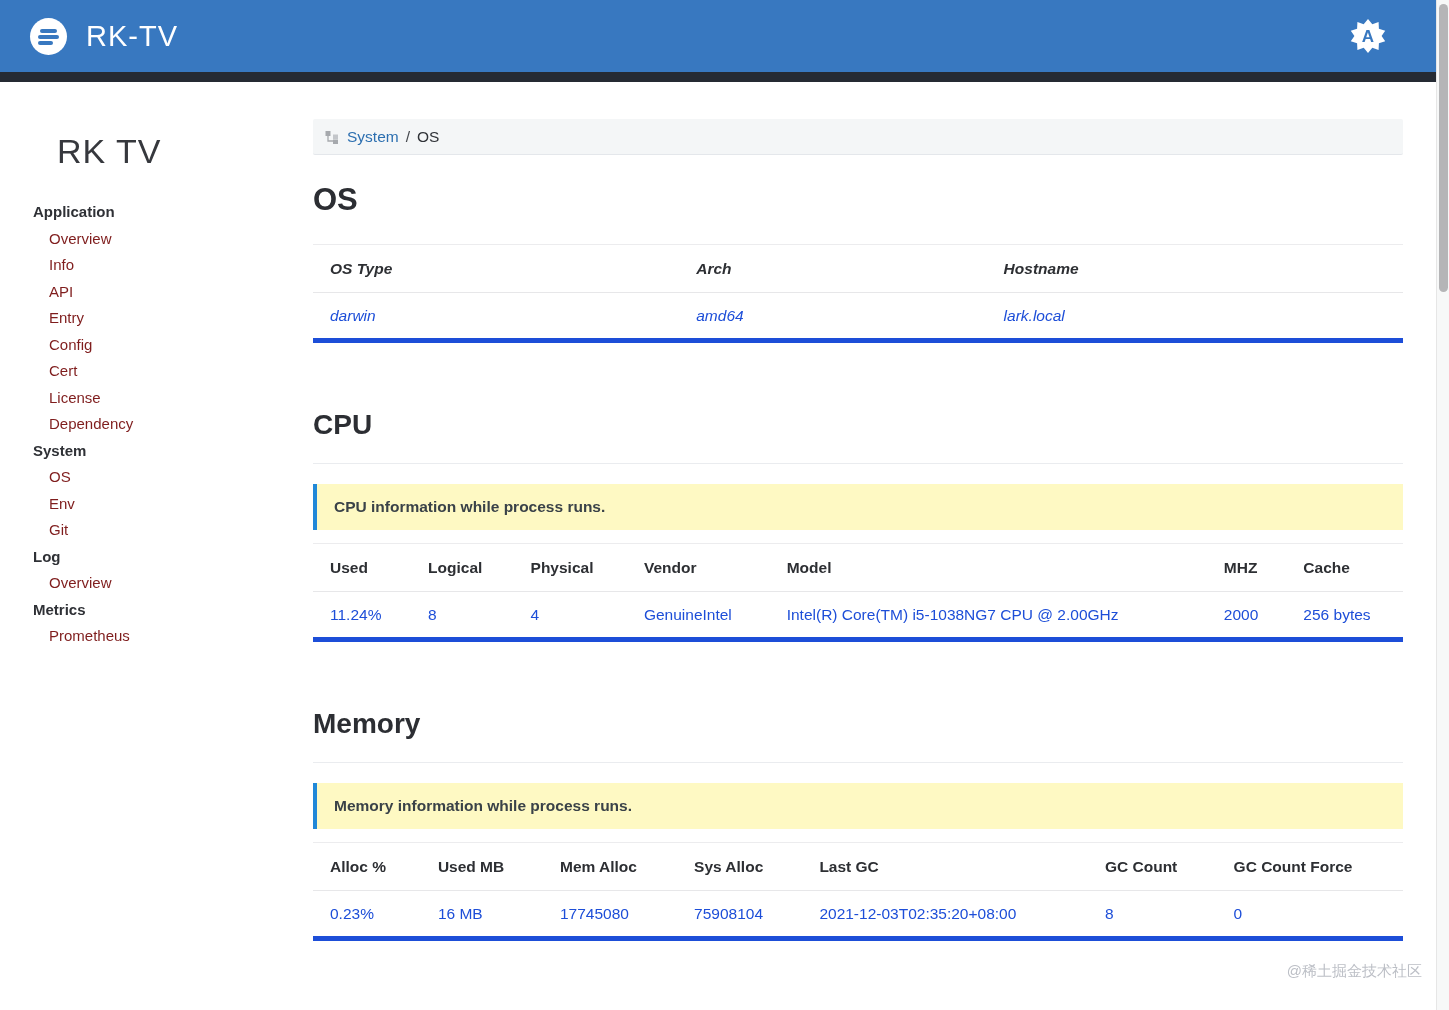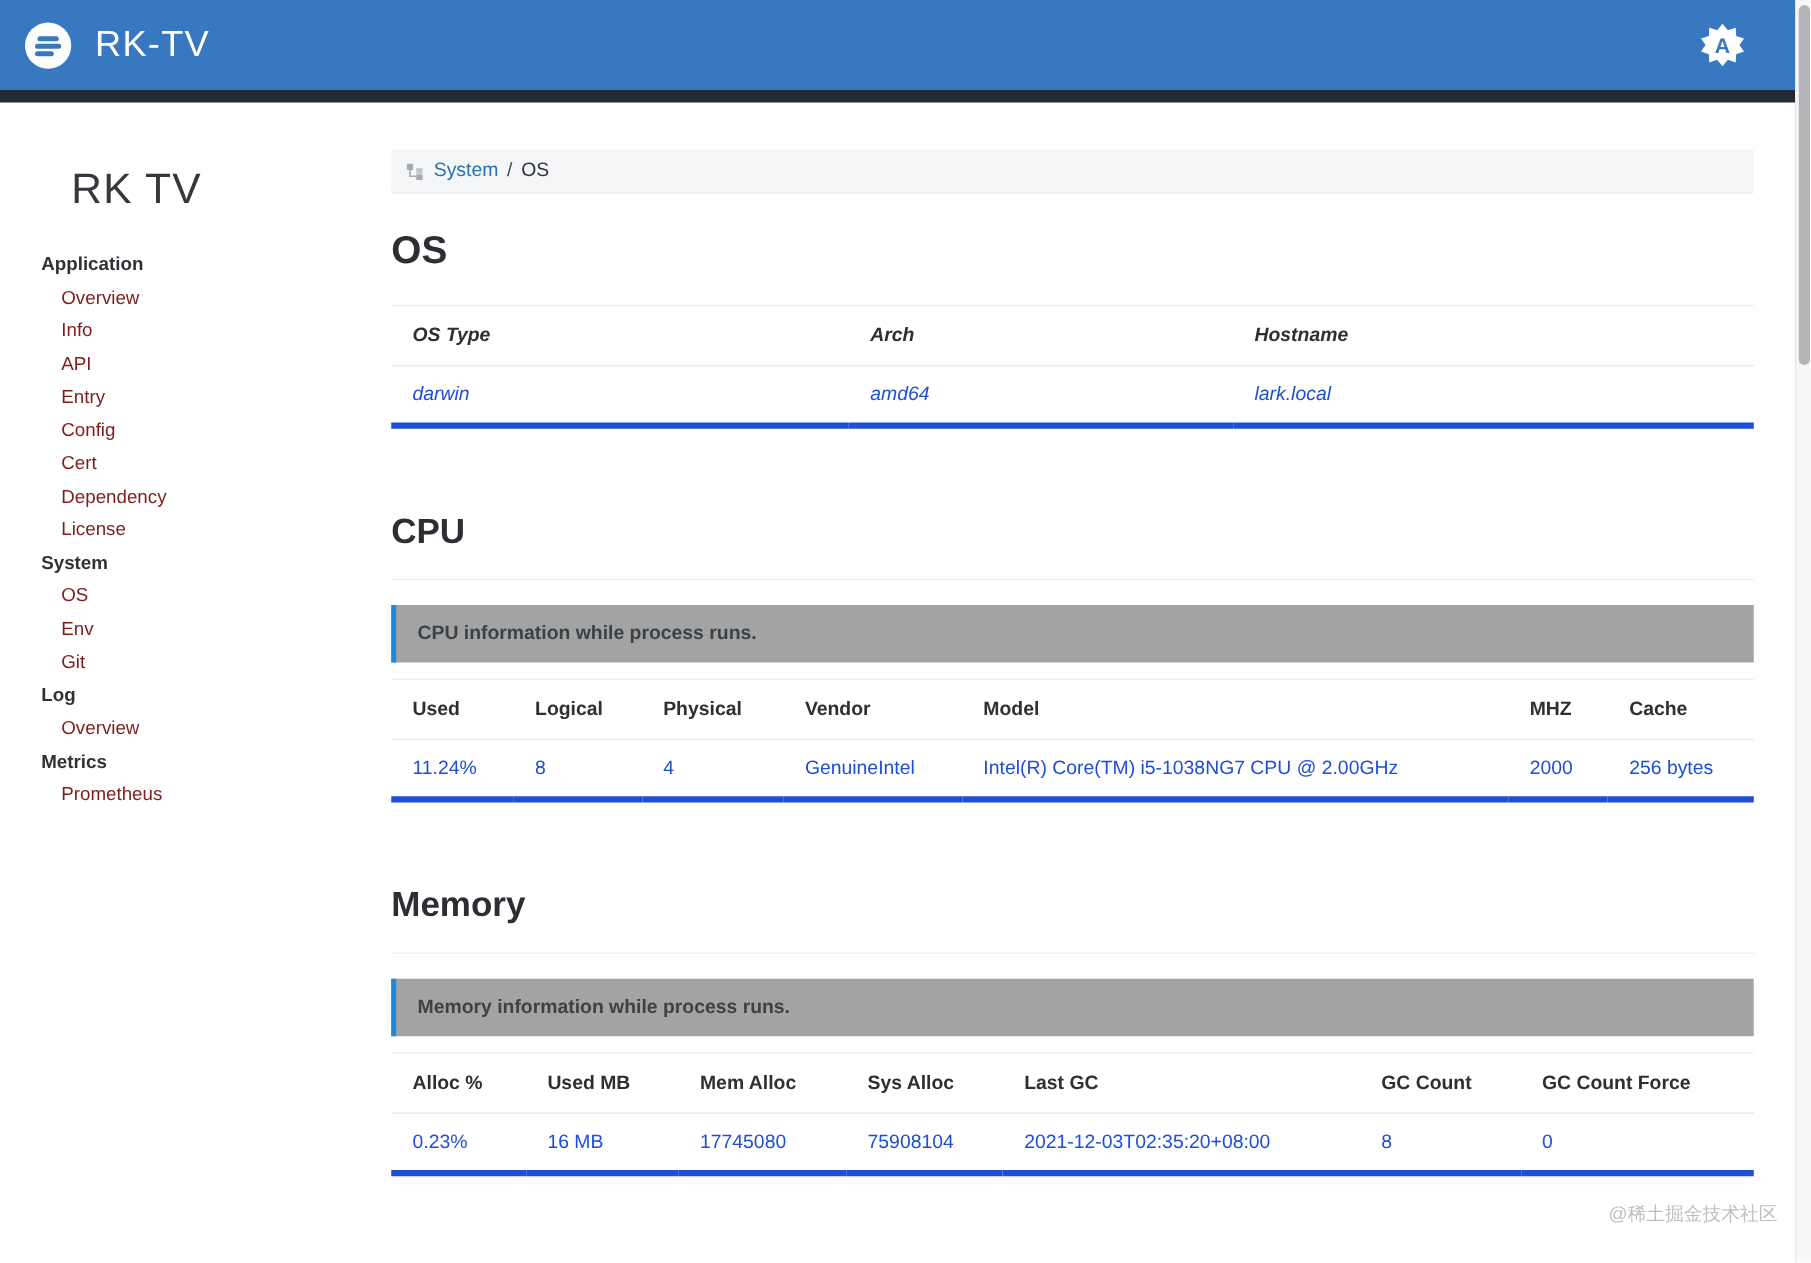--- a/index.html
+++ b/index.html
@@ -1,21 +1,21 @@
 <!DOCTYPE html>
 <html><head>
 <meta charset="utf-8">
 <style>
   * { margin: 0; padding: 0; box-sizing: border-box; }
   html, body { width: 1449px; height: 1010px; overflow: hidden; background: #fff;
     font-family: "Liberation Sans", sans-serif; color: #35383d; }
 
   
   .topbar { position: absolute; top: 0; left: 0; width: 1436px; height: 72px;
-    background: #3878c0; display: flex; align-items: center; padding: 0 20px; }
+    background: #3878c0; display: flex; align-items: center; padding: 0 30px; }
   .brand { display: flex; align-items: center; gap: 19px; cursor: pointer; }
   .logo-circle { width: 37px; height: 37px; border-radius: 50%; background: #fff;
     display: flex; align-items: center; justify-content: center; }
   .brand-title { color: #fff; font-size: 29px; font-weight: 500; letter-spacing: 1px; }
   .topbar-right { margin-left: auto; margin-right: 20px; }
   .badge-seal { width: 36px; height: 36px; display: block; cursor: pointer; }
   .darkstrip { position: absolute; top: 72px; left: 0; width: 1436px; height: 10px; background: #252a33; }
 
   
   .scrollbar-track { position: absolute; top: 0; right: 0; width: 13px; height: 1010px;
@@ -40,21 +40,21 @@
   .crumb-icon { margin-right: 8px; display: inline-flex; }
   .crumb-link { color: #2c6fb0; cursor: pointer; text-decoration: none; }
   .crumb-sep { color: #45484d; margin: 0 7px; }
   .crumb-current { color: #303338; }
 
   h1.page-title { font-size: 31px; font-weight: bold; color: #2c2e33;
     margin-top: 27px; margin-bottom: 26px; line-height: 36px; }
   h2.section-title { font-size: 28px; font-weight: bold; color: #2c2e33;
     margin-top: 66px; line-height: 32px; }
   hr.section-rule { border: none; border-top: 1px solid #eaecef; margin-top: 22px; }
-  .callout { margin-top: 20px; background: #a3a3a3; border-left: 4px solid #2188d8;
+  .callout { margin-top: 20px; background: #fef9c3; border-left: 4px solid #2188d8;
     padding: 14px 17px; font-weight: bold; font-size: 15.5px; color: #3a4248; }
 
   table.data-table { width: 100%; border-collapse: collapse; table-layout: fixed; }
   table.data-table.first { margin-top: 0; font-style: italic; }
   table.data-table { margin-top: 13px; }
   .data-table th, .data-table td { height: 48px; padding: 0 17px; text-align: left;
     font-size: 15.5px; overflow: hidden; white-space: nowrap; }
   .data-table th { font-weight: bold; color: #2d2f33;
     border-top: 1px solid #ececee; border-bottom: 1px solid #e7e7e9; }
   .data-table td { color: #1d4ed8; border-bottom: 5px solid #1d4ed8; }
@@ -88,22 +88,22 @@
 <aside class="sidebar">
   <div class="sidebar-title">RK TV</div>
   <ul class="nav-list">
     <li class="nav-group">Application</li>
     <li class="nav-item">Overview</li>
     <li class="nav-item">Info</li>
     <li class="nav-item">API</li>
     <li class="nav-item">Entry</li>
     <li class="nav-item">Config</li>
     <li class="nav-item">Cert</li>
+    <li class="nav-item">License</li>
     <li class="nav-item">Dependency</li>
-    <li class="nav-item">License</li>
     <li class="nav-group">System</li>
     <li class="nav-item">OS</li>
     <li class="nav-item">Env</li>
     <li class="nav-item">Git</li>
     <li class="nav-group">Log</li>
     <li class="nav-item">Overview</li>
     <li class="nav-group">Metrics</li>
     <li class="nav-item">Prometheus</li>
   </ul>
 </aside>

